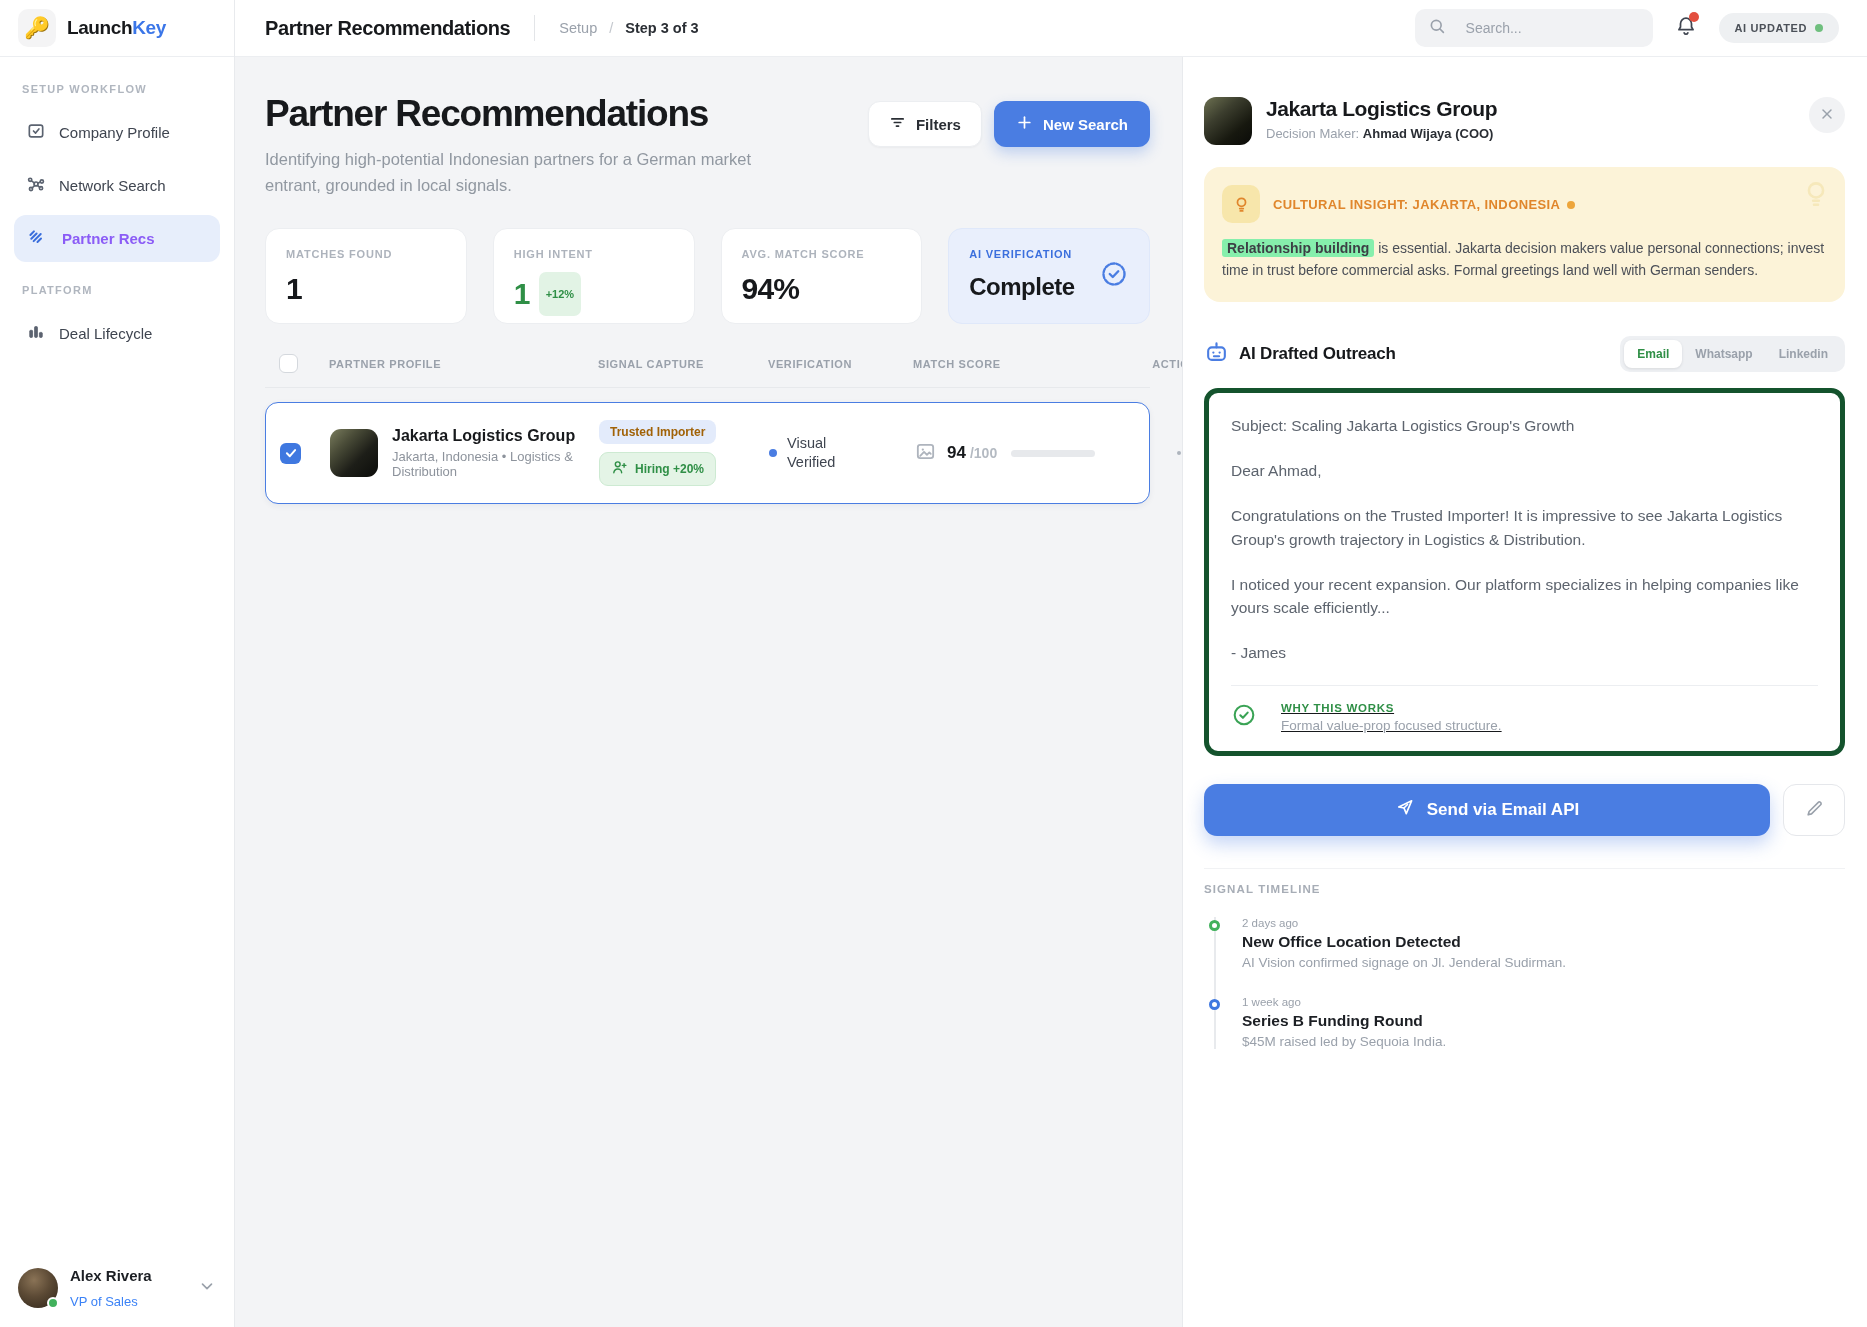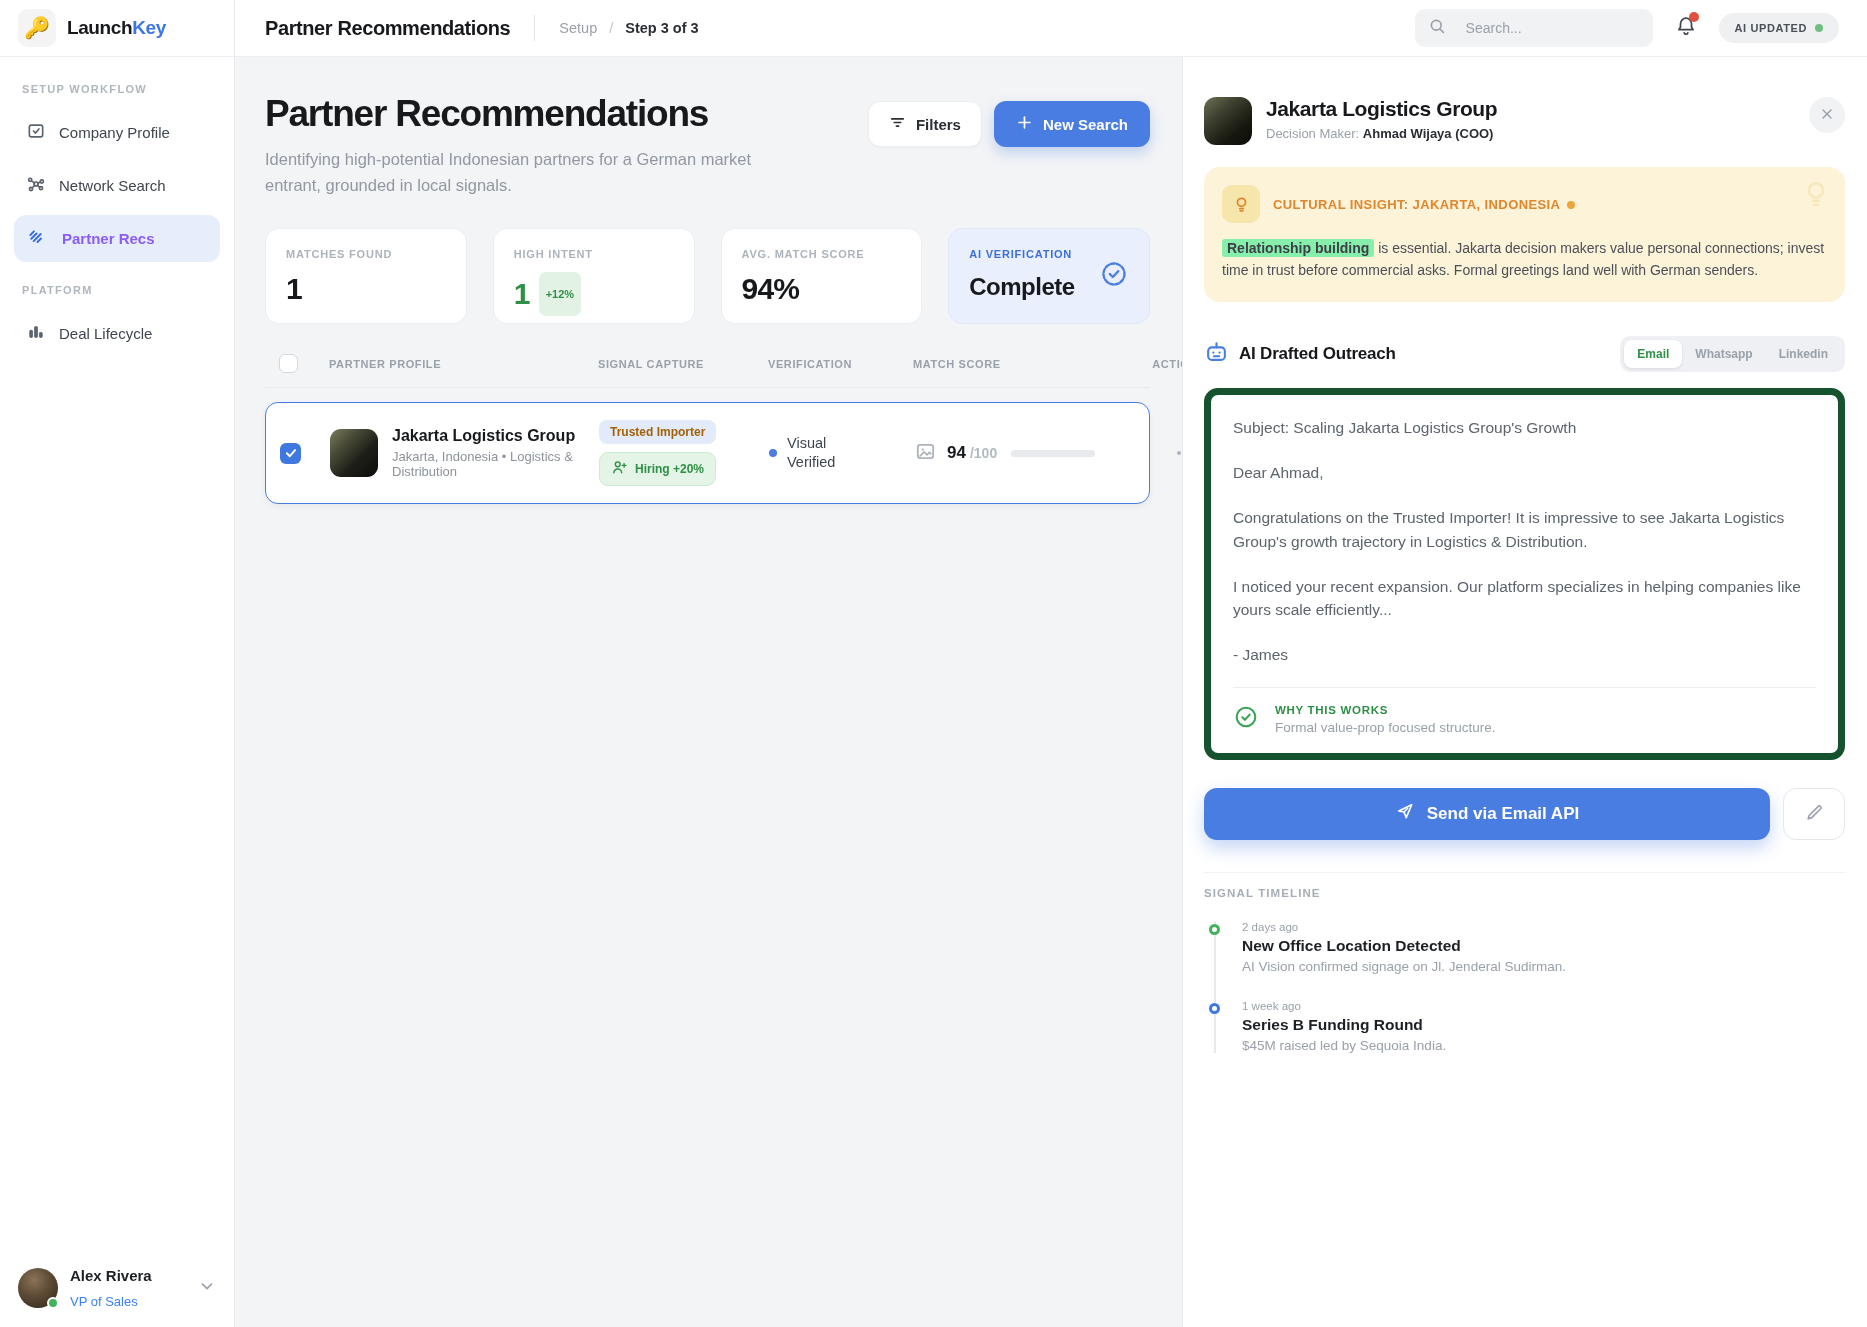--- a/index.html
+++ b/index.html
@@ -111,24 +111,24 @@
   .insight-body { margin-top:14px; font-size:14px; color:#4b4f57; line-height:1.6; }
   .hl { background:#86efac; font-weight:700; color:#3c3f45; padding:1px 5px; border-radius:3px; }
   .watermark-bulb { position:absolute; top:10px; right:12px; opacity:0.55; }
 
   .outreach-head { display:flex; align-items:center; gap:10px; margin-top:34px; }
   .outreach-title { font-size:17px; font-weight:800; letter-spacing:-0.2px; }
   .tab-group { margin-left:auto; background:#eef0f3; border-radius:10px; padding:4px; display:flex; }
   .tab { font-size:12px; font-weight:700; color:#9aa1ab; padding:7px 13px; border-radius:8px; cursor:pointer; }
   .tab.active { background:#fff; color:#2f8f46; box-shadow:0 1px 3px rgba(20,24,32,0.1); }
 
-  .email-card { margin-top:16px; border:7px solid #14532d; border-radius:14px; padding:21px 22px 18px 22px; }
+  .email-card { margin-top:16px; border:5px solid #14532d; border-radius:14px; padding:21px 22px 18px 22px; }
   .email-text p { font-size:15.5px; color:#5d646e; line-height:1.5; margin-bottom:22px; }
   .email-text p:last-child { margin-bottom:0; }
-  .why-row { border-top:1px solid #eceef1; margin-top:20px; padding-top:16px; display:flex; gap:16px; align-items:flex-start; }
+  .why-row { border-top:1px solid #eceef1; margin-top:20px; padding-top:16px; display:flex; gap:24px; align-items:flex-start;text-decoration:underline; }
   .why-title { font-size:11.5px; font-weight:800; color:#2f8f46; letter-spacing:0.7px; }
   .why-body { font-size:13.5px; color:#9aa1ab; margin-top:4px; }
 
   .action-row { display:flex; gap:13px; margin-top:28px; }
   .btn-send { flex:1; height:52px; background:#4a7de2; border:none; border-radius:13px; color:#fff; font-size:17px; font-weight:800; display:flex; align-items:center; justify-content:center; gap:12px; cursor:pointer; box-shadow:0 8px 18px rgba(74,125,226,0.32); font-family:"Liberation Sans", sans-serif; }
   .btn-edit { width:62px; height:52px; background:#fff; border:1px solid #e5e7eb; border-radius:13px; display:flex; align-items:center; justify-content:center; cursor:pointer; }
 
   .timeline-title { margin-top:32px; font-size:11.5px; font-weight:700; color:#a7adb6; letter-spacing:1.1px; padding-bottom:6px; border-top:1px solid #f1f2f4; padding-top:14px; }
   .timeline { margin-top:16px; margin-left:10px; border-left:2px solid #e8eaed; padding-left:26px; }
   .tl-item { position:relative; padding-bottom:26px; }

